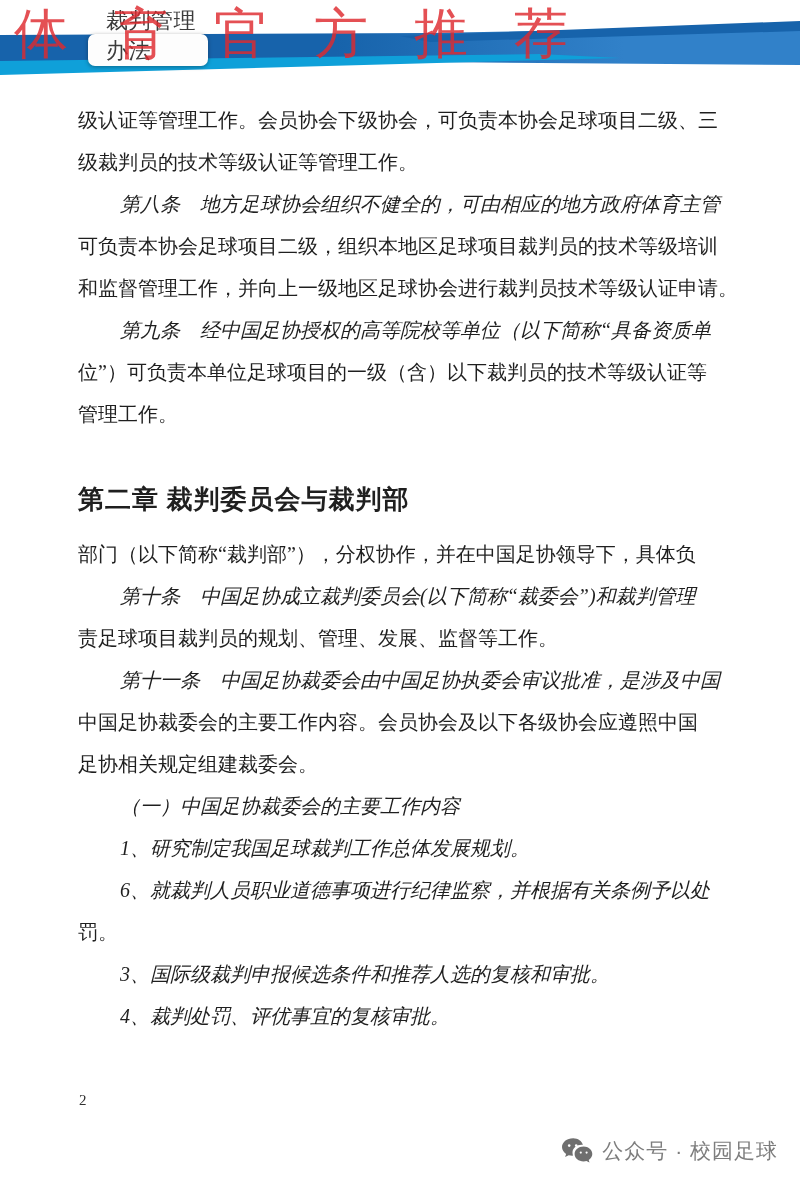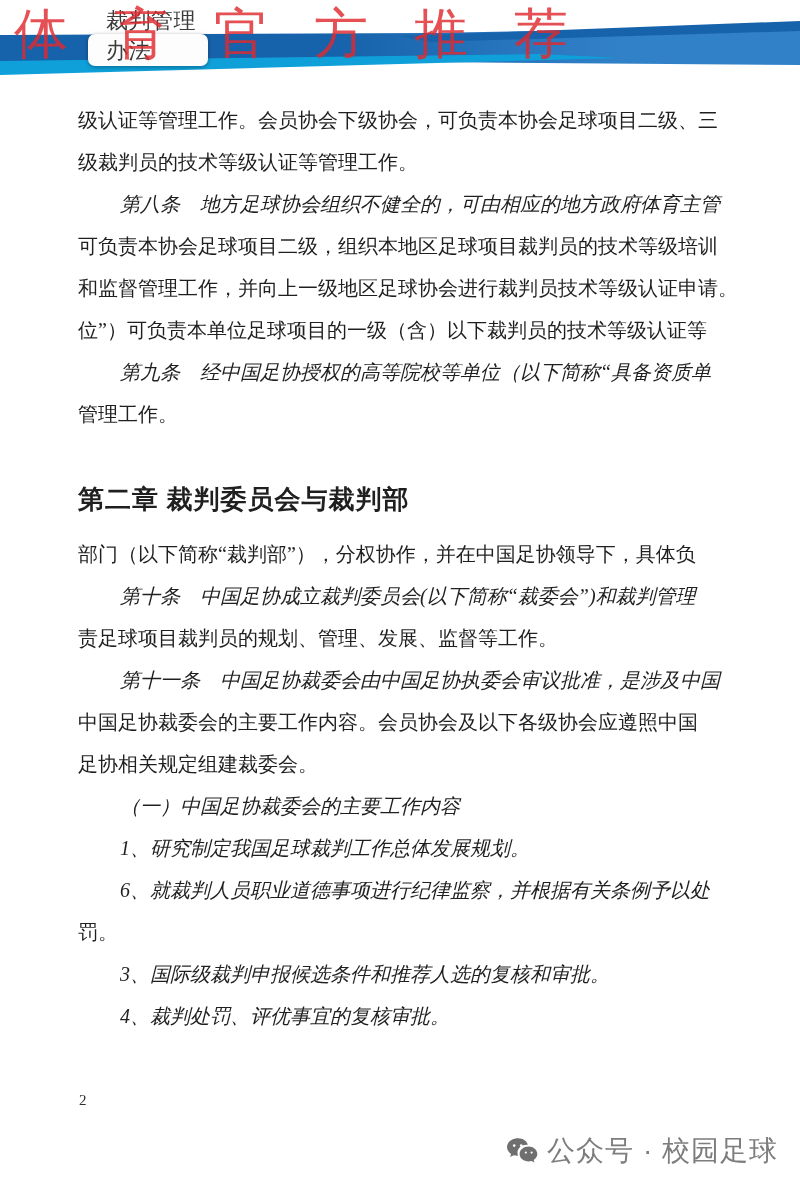--- a/index.html
+++ b/index.html
@@ -69,21 +69,21 @@
 
   
   .pagenum{
     position:absolute;left:79px;top:1092px;
     font-size:15px;color:#303030;z-index:0;
   }
   .footer{
     position:absolute;top:1134px;right:22px;height:34px;
     display:flex;align-items:center;gap:9px;z-index:0;
     font-family:"Liberation Sans","DejaVu Sans",sans-serif;
-    font-size:28px;color:var(--c-footer);letter-spacing:1px;
+    font-size:21px;color:var(--c-footer);letter-spacing:1px;
   }
   .wechat-icon{width:32px;height:28px;display:block;}
 </style>
 </head>
 <body>
 
 <div class="page">
 
   <div class="banner">
     <div class="band-main"></div>
@@ -96,22 +96,22 @@
   </div>
 
   <div class="watermark">体育官方推荐</div>
 
   <div class="content">
       <div class="line">级认证等管理工作。会员协会下级协会，可负责本协会足球项目二级、三</div>
       <div class="line">级裁判员的技术等级认证等管理工作。</div>
       <div class="line indent">第八条　地方足球协会组织不健全的，可由相应的地方政府体育主管</div>
       <div class="line">可负责本协会足球项目二级，组织本地区足球项目裁判员的技术等级培训</div>
       <div class="line">和监督管理工作，并向上一级地区足球协会进行裁判员技术等级认证申请。</div>
+      <div class="line indent">第九条　经中国足协授权的高等院校等单位（以下简称“具备资质单</div>
       <div class="line">位”）可负责本单位足球项目的一级（含）以下裁判员的技术等级认证等</div>
-      <div class="line indent">第九条　经中国足协授权的高等院校等单位（以下简称“具备资质单</div>
       <div class="line">管理工作。</div>
       <div class="heading">第二章 裁判委员会与裁判部</div>
       <div class="line">部门（以下简称“裁判部”），分权协作，并在中国足协领导下，具体负</div>
       <div class="line indent">第十条　中国足协成立裁判委员会(以下简称“裁委会”)和裁判管理</div>
       <div class="line">责足球项目裁判员的规划、管理、发展、监督等工作。</div>
       <div class="line indent">第十一条　中国足协裁委会由中国足协执委会审议批准，是涉及中国</div>
       <div class="line">中国足协裁委会的主要工作内容。会员协会及以下各级协会应遵照中国</div>
       <div class="line">足协相关规定组建裁委会。</div>
       <div class="line indent">（一）中国足协裁委会的主要工作内容</div>
       <div class="line indent">1、研究制定我国足球裁判工作总体发展规划。</div>

